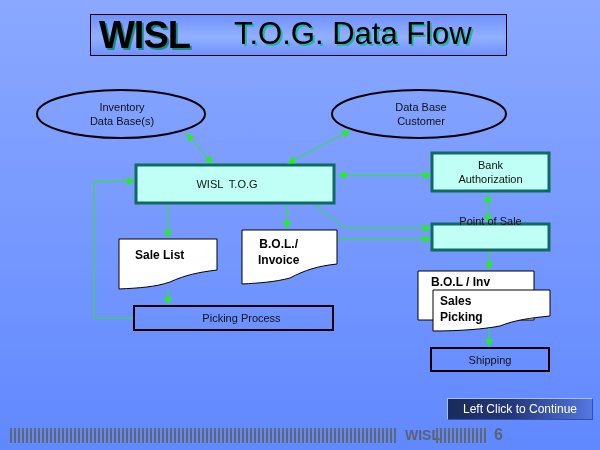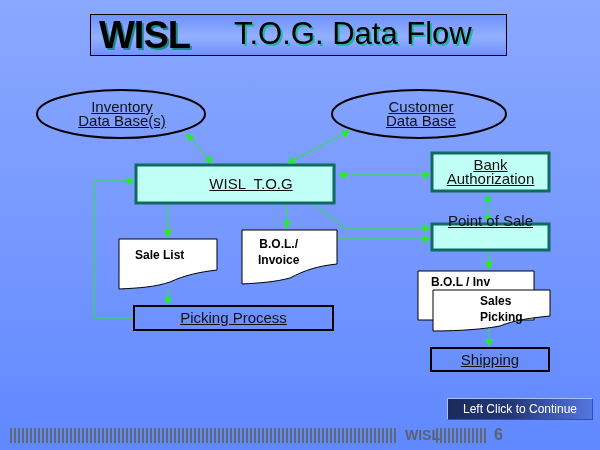--- a/index.html
+++ b/index.html
@@ -17,21 +17,21 @@
     position:absolute; left:8px; top:-1px; font-size:38px; font-weight:bold; color:#000;
     letter-spacing:-1px;
     text-shadow: 2px 2px 0 #1a8a88;
   }
   .title-main {
     position:absolute; left:143px; top:1px; font-size:31px; color:#000;
     text-shadow: 2px 2px 0 #1fb5a8;
   }
   svg.diagram { position:absolute; left:0; top:0; }
   .node-text {
-    position:absolute; text-align:center; font-size:15px; color:#111; line-height:14px;text-decoration:underline;
+    position:absolute; text-align:center; font-size:11px; color:#111; line-height:14px;
   }
   .doc-text {
     position:absolute; font-size:12px; font-weight:bold; color:#000; line-height:16px;
   }
   .continue-btn {
     position:absolute; left:447px; top:398px; width:144px; height:20px;
     border:1px solid #a9c0ff; border-right-color:#3050b0; border-bottom-color:#3050b0;
     background: linear-gradient(to right, #1b2a58 0%, #24387a 45%, #5577e0 100%);
     color:#fff; font-size:12px; font-weight:normal; text-align:center; line-height:20px;
     cursor:pointer;
@@ -96,39 +96,39 @@
   <polyline points="133,318 94,318 94,181 134,181" fill="none" stroke="#22ee22" stroke-width="1" marker-end="url(#ah)"></polyline>
   <line x1="489" y1="252" x2="489" y2="269" stroke="#22ee22" stroke-width="1" marker-end="url(#ah)"></line>
   <line x1="489" y1="328" x2="489" y2="346" stroke="#22ee22" stroke-width="1" marker-end="url(#ah)"></line>
 </svg>
 
 <div class="node-text" style="left:70px;top:100px;width:104px;">
   <div>Inventory</div>
   <div>Data Base(s)</div>
 </div>
 <div class="node-text" style="left:369px;top:100px;width:104px;">
+  <div>Data Base</div>
   <div>Customer</div>
-  <div>Data Base</div>
 </div>
-<div class="node-text" style="left:144px;top:177px;width:214px;white-space:pre;">WISL  T.O.G</div>
+<div class="node-text" style="left:120px;top:177px;width:214px;white-space:pre;">WISL  T.O.G</div>
 <div class="node-text" style="left:432px;top:158px;width:117px;">
   <div>Bank</div>
   <div>Authorization</div>
 </div>
 <div class="node-text" style="left:432px;top:214px;width:117px;">Point of Sale</div>
-<div class="node-text" style="left:134px;top:311px;width:199px;">Picking Process</div>
+<div class="node-text" style="left:134px;top:311px;width:199px;padding-left:8px;">Picking Process</div>
 <div class="node-text" style="left:431px;top:353px;width:118px;">Shipping</div>
 
 <div class="doc-text" style="left:135px;top:247px;">Sale List</div>
 <div class="doc-text" style="left:258px;top:236px;text-align:center;">
   <div>B.O.L./</div>
   <div>Invoice</div>
 </div>
 <div class="doc-text" style="left:425px;top:274px;margin-left:6px;">B.O.L / Inv</div>
-<div class="doc-text" style="left:440px;top:293px;margin-left:40px;">
+<div class="doc-text" style="left:440px;top:293px;">
   <div>Sales</div>
   <div>Picking</div>
 </div>
 
 <div class="continue-btn">Left Click to Continue</div>
 
 <div class="footer-bars"></div>
 <span class="footer-wisl">WISL</span>
 <div class="footer-bars2"></div>
 <span class="footer-page">6</span>

